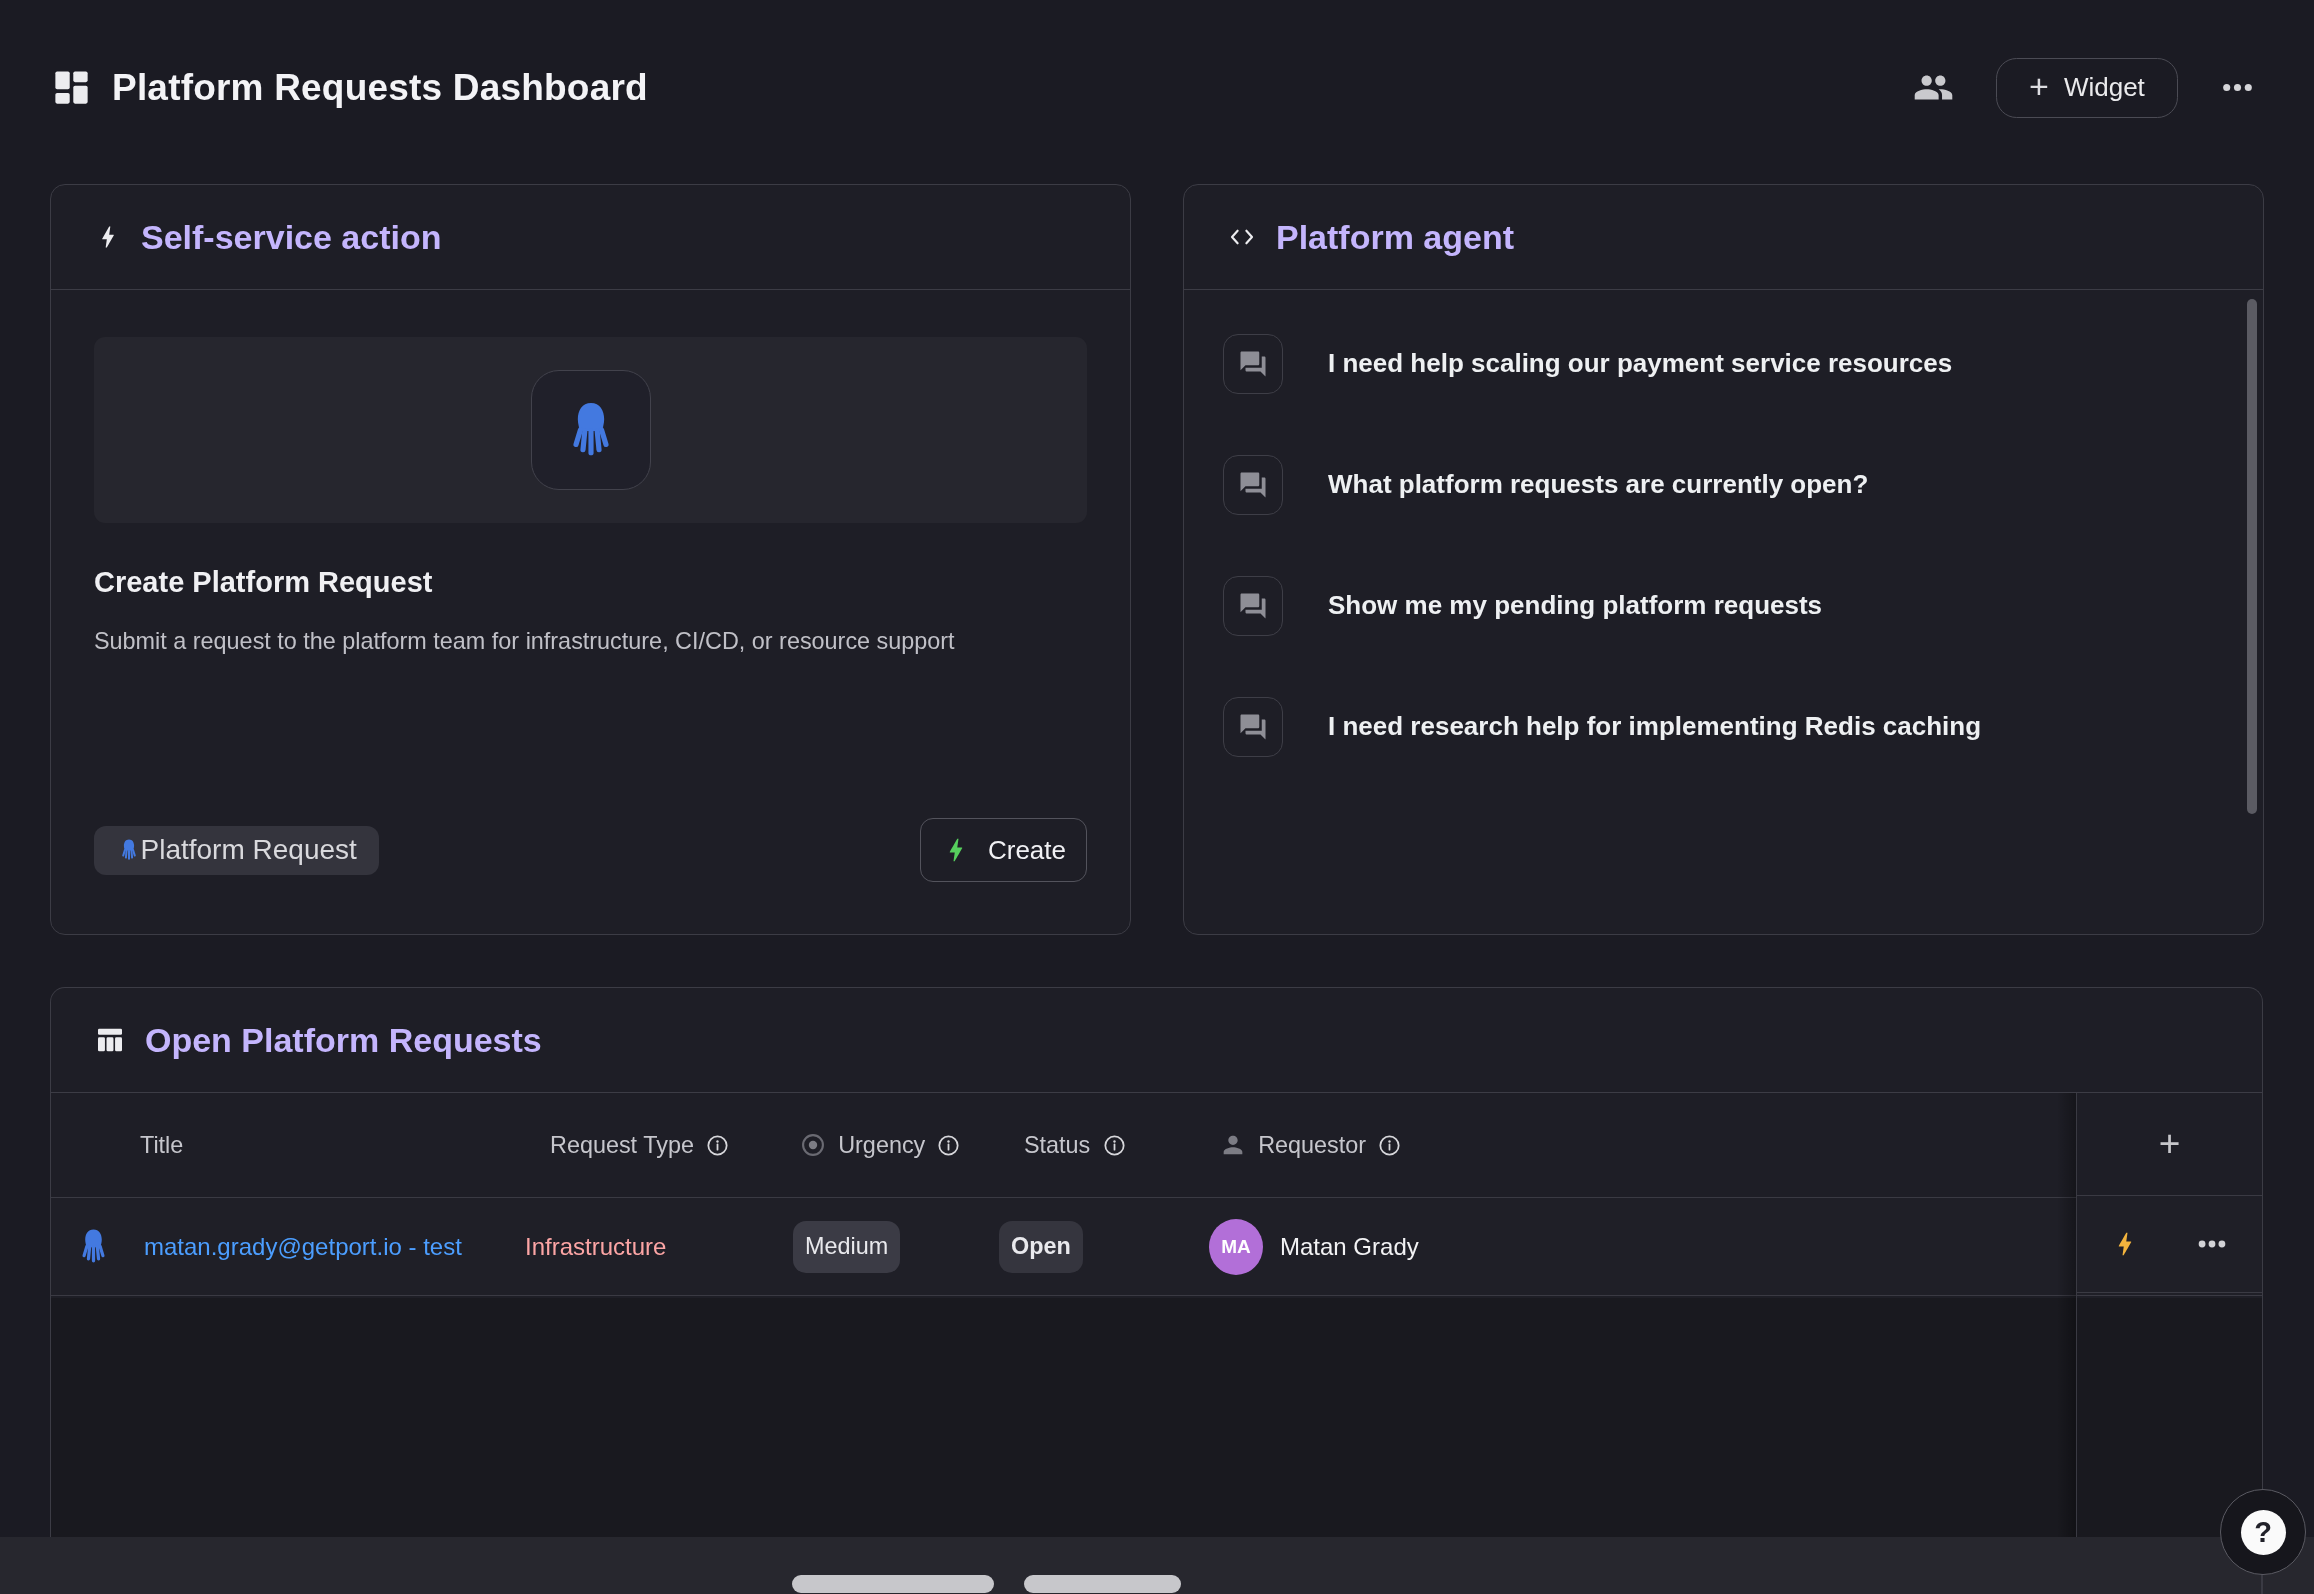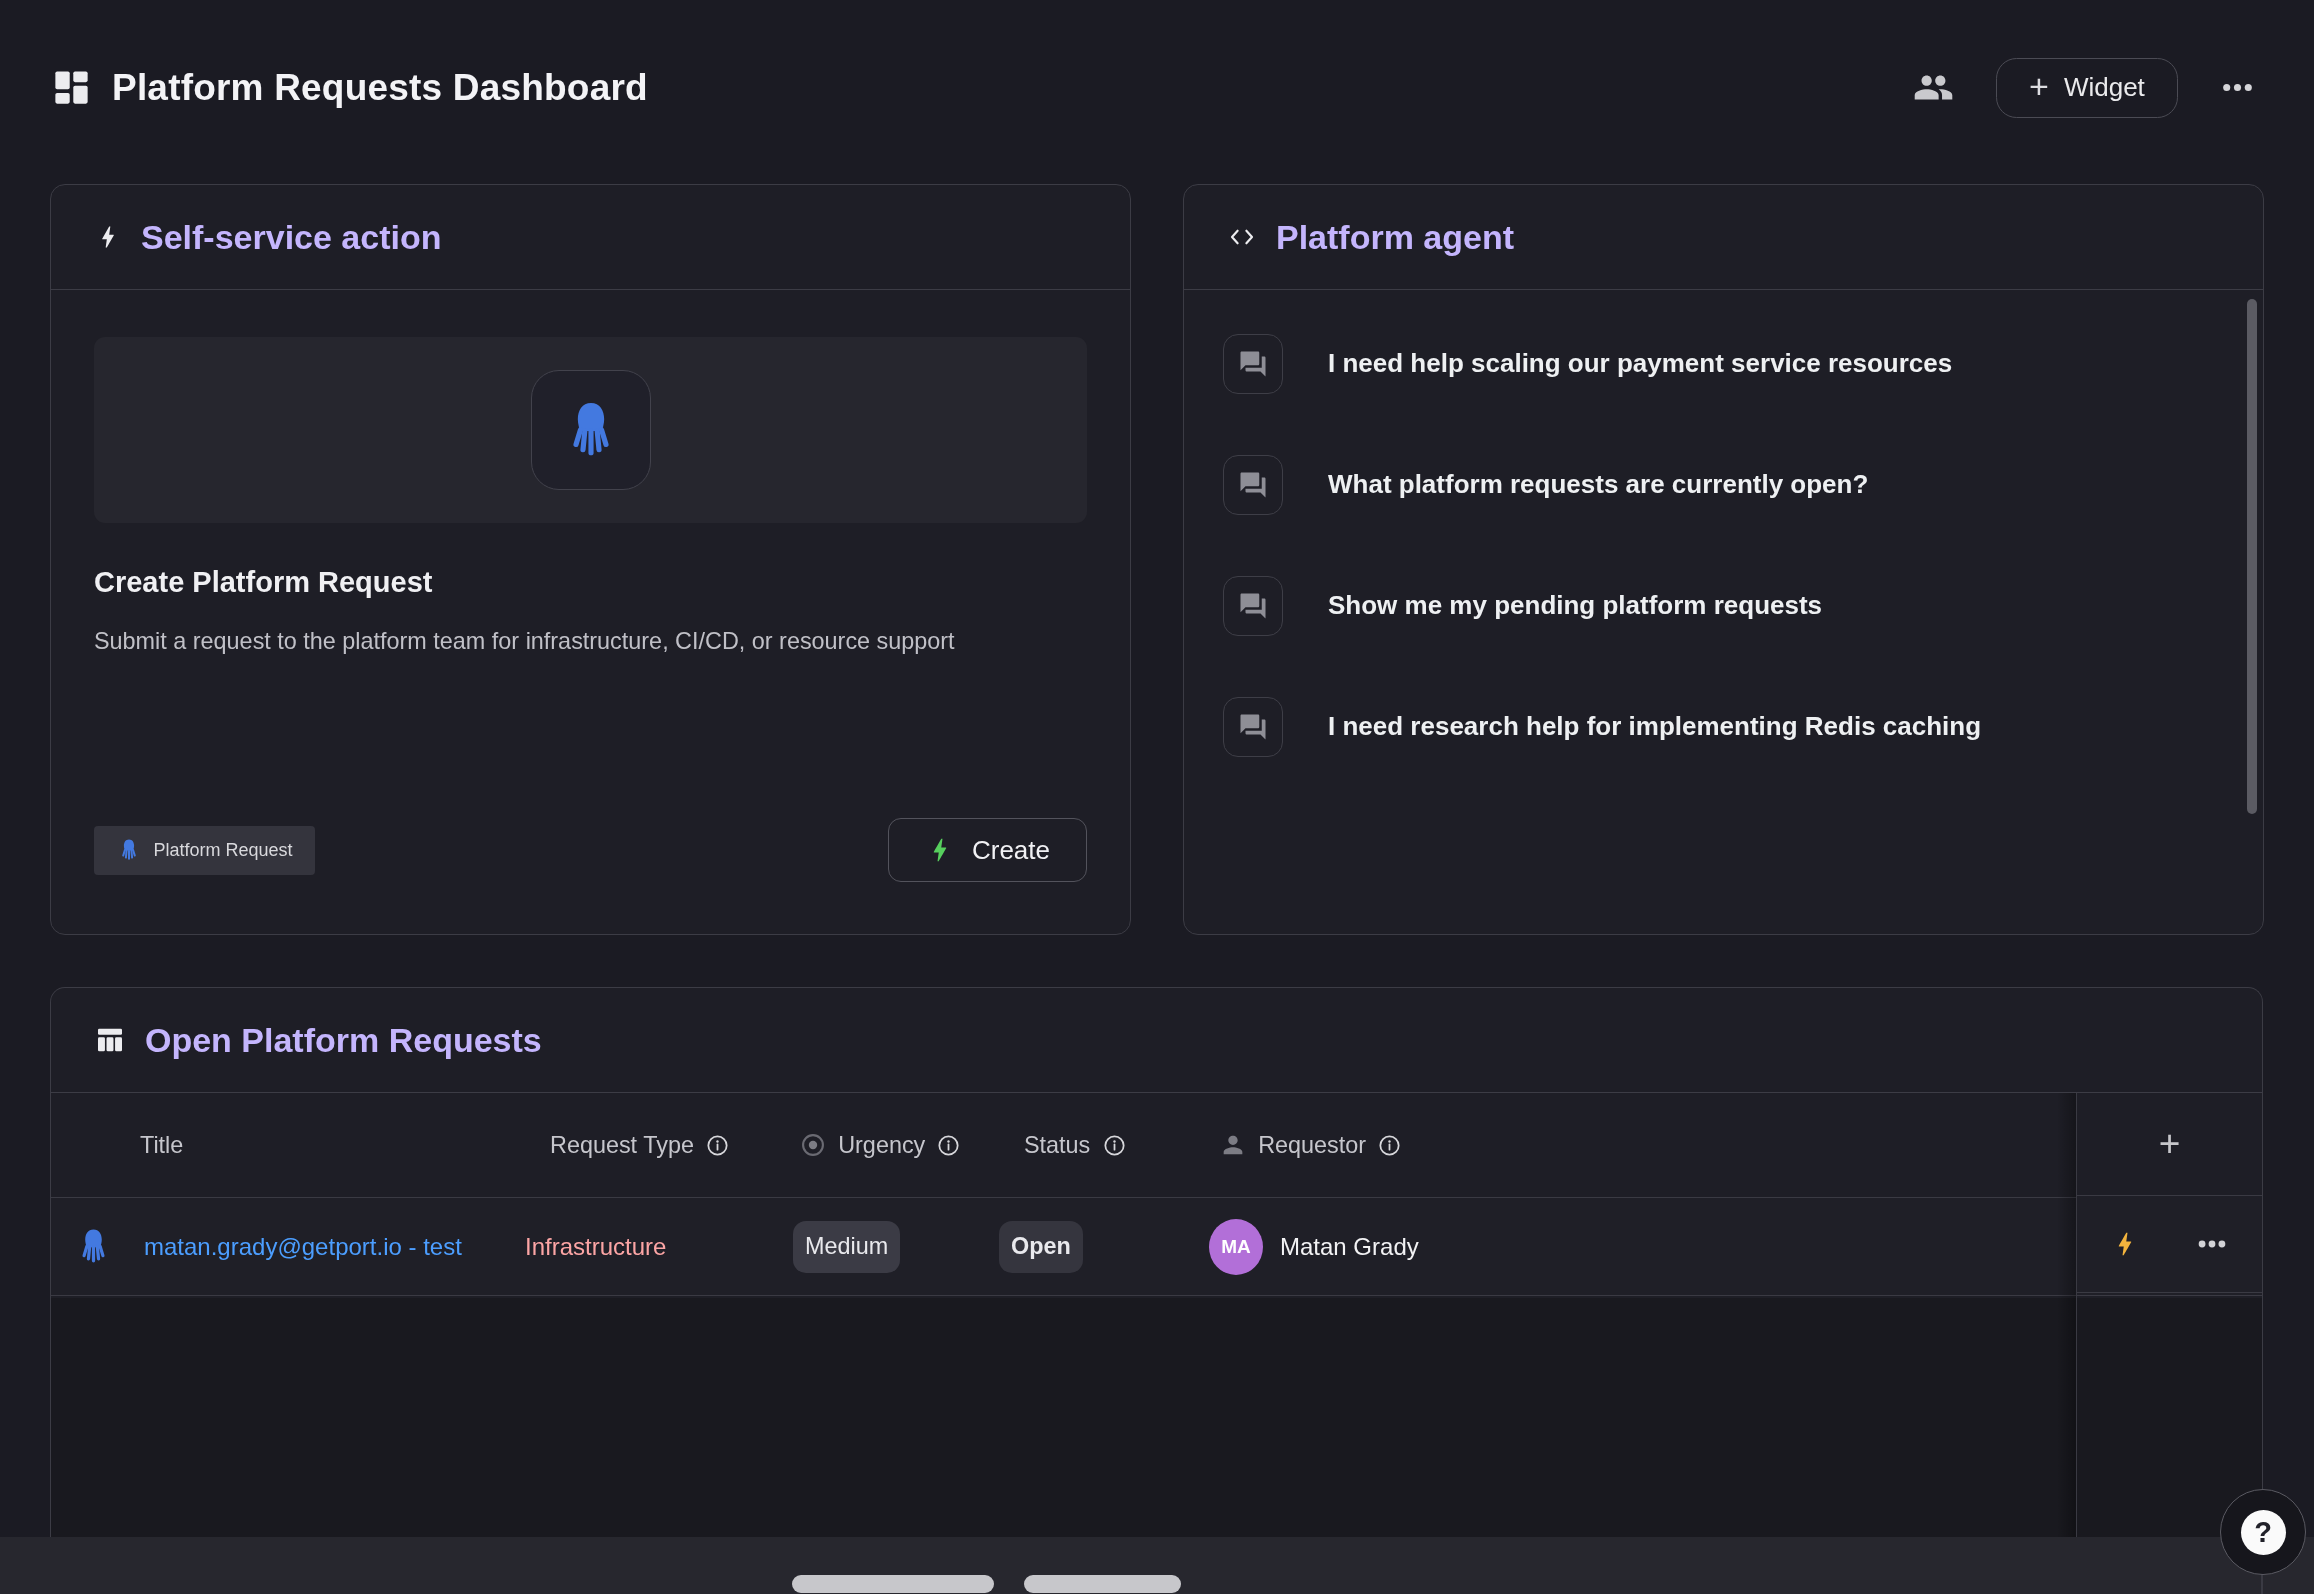--- a/index.html
+++ b/index.html
@@ -34,25 +34,25 @@
   #table-card        { left:50px; top:987px; width:2213px; height:550px; border-bottom:none; border-radius:15px 15px 0 0; }
 
   
   .ss-body { padding:47px 43px 0 43px; }
   .ss-image-panel { height:186px; background:#26262e; border-radius:11.2px; display:flex; align-items:center; justify-content:center; }
   .ss-tile { width:120px; height:120px; background:#20202a; border:1.9px solid #42424c; border-radius:28px; display:flex; align-items:center; justify-content:center; }
   .ss-action-title { margin-top:43px; font-size:29px; font-weight:600; color:#f0f0f3; }
   .ss-action-desc { margin-top:24px; font-size:23.4px; line-height:1.55; color:#c0c0c7; max-width:946px; }
   .ss-footer { position:absolute; left:43px; right:43px; bottom:52px; display:flex; align-items:center; }
   .entity-chip {
-    display:flex; align-items:center; gap:13px; height:49px; padding:0 22.5px;
-    background:#34343d; border-radius:4px; color:#d9d9dd; font-size:18px; cursor:pointer;
+    display:flex; align-items:center; height:49px; padding:0 22.5px;
+    background:#34343d; border-radius:12px; color:#d9d9dd; font-size:28px; cursor:pointer;
   }
   .create-btn {
-    margin-left:auto; display:flex; align-items:center; gap:17px; height:64px; padding:0 36px;
+    margin-left:auto; display:flex; align-items:center; gap:17px; height:64px; padding:0 20px;
     background:transparent; border:1.9px solid #53535c; border-radius:13px;
     color:#f1f1f4; font-size:26px; font-family:inherit; cursor:pointer;
   }
 
   
   .agent-list { padding-top:13px; }
   .agent-item { height:121px; display:flex; align-items:center; gap:45px; padding-left:39px; cursor:pointer; }
   .agent-item-icon { width:60px; height:60px; border:1.9px solid #3e3e47; border-radius:15px; display:flex; align-items:center; justify-content:center; flex:none; }
   .agent-item-text { font-size:26px; font-weight:600; color:#eef0f2; }
   .v-scrollbar { position:absolute; right:5.6px; top:114px; width:10.3px; height:515px; border-radius:5.6px; background:#5b5b63; }

